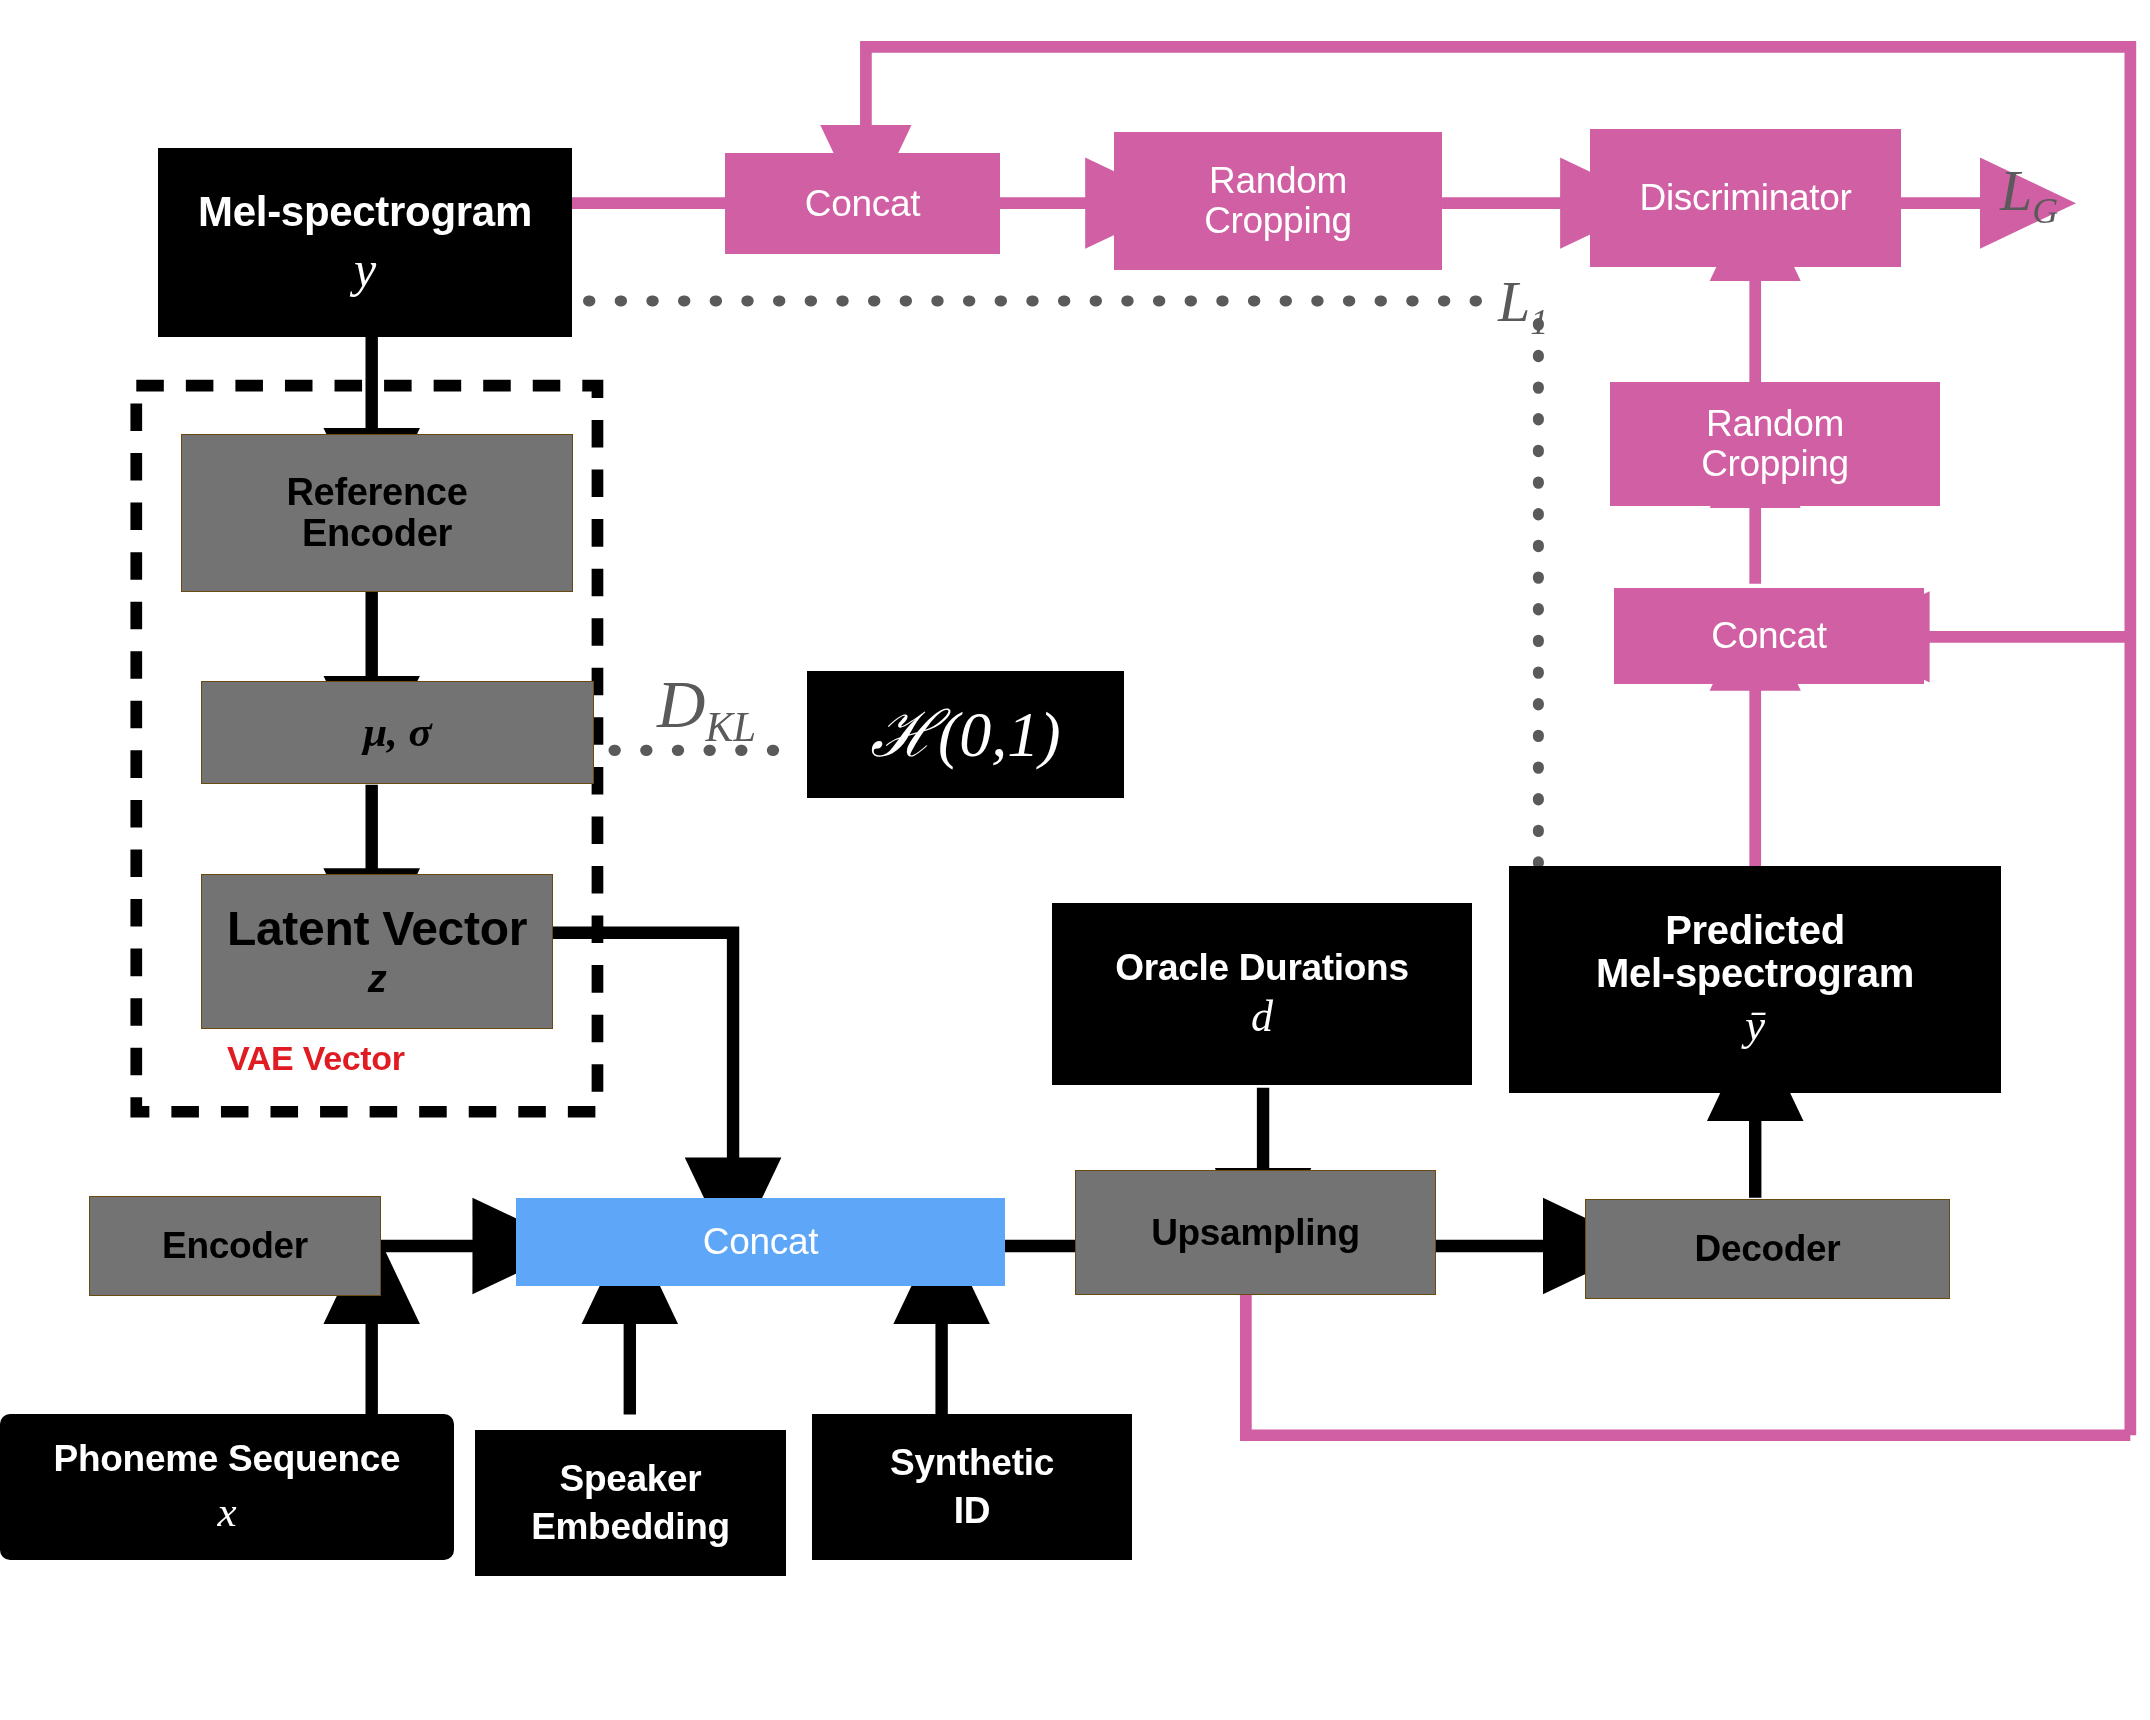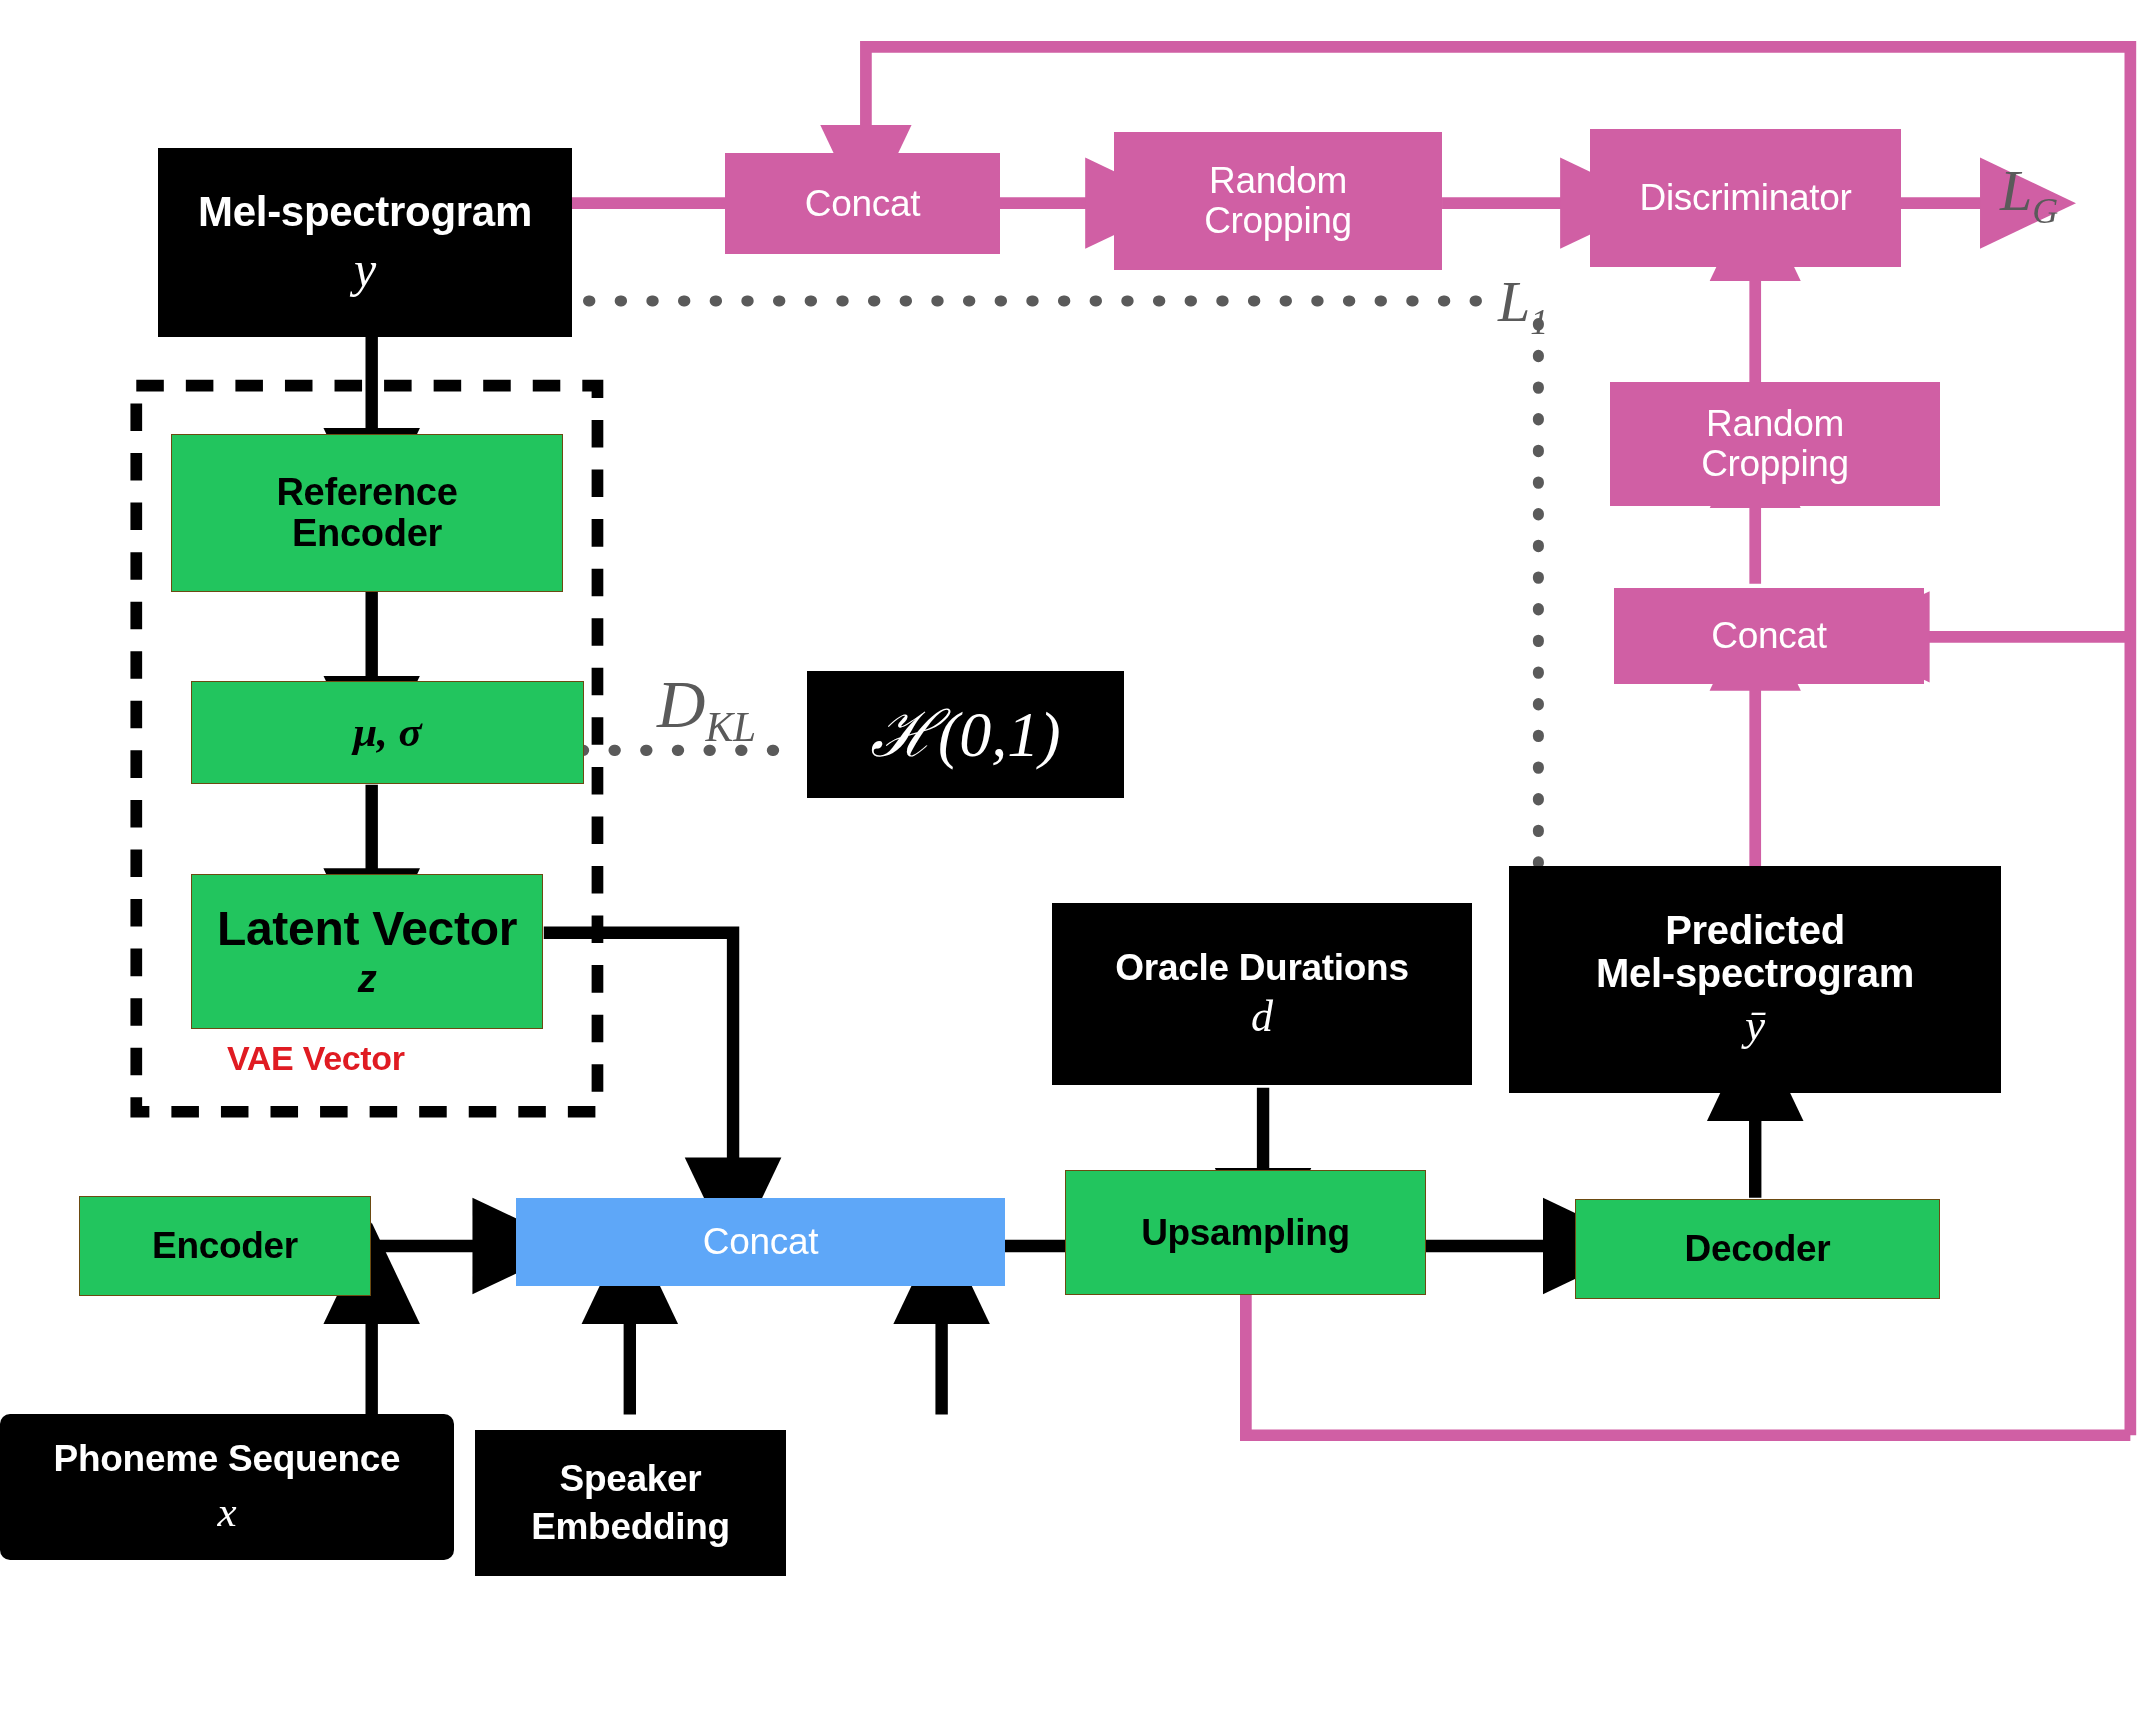--- a/index.html
+++ b/index.html
@@ -4,21 +4,21 @@
 <style>
   html,body{margin:0;padding:0;background:#fff;}
   body{width:2151px;height:1721px;position:relative;overflow:hidden;
        font-family:"Liberation Sans",sans-serif;}
   #stage{position:absolute;inset:0;width:2151px;height:1721px;}
   svg{position:absolute;left:0;top:0;width:2151px;height:1721px;}
   .node{position:absolute;display:flex;flex-direction:column;
         align-items:center;justify-content:center;text-align:center;
         box-sizing:border-box;line-height:1.08;}
   .blk{background:#000;color:#fff;}
-  .org{background:#22c55e;color:#000;border:0.7px solid #6b4a12;}
+  .org{background:#737373;color:#000;border:0.7px solid #6b4a12;margin-left:10px;}
   .pnk{background:#D05FA4;color:#fff;}
   .blu{background:#5EA7F8;color:#fff;}
   .t-main{font-weight:700;letter-spacing:-0.3px;}
   .t-sym{font-family:"Liberation Serif",serif;font-style:italic;font-weight:400;}
   .lbl{position:absolute;font-family:"Liberation Serif",serif;font-style:italic;
        color:#5a5a5a;}
   .sub{font-size:0.62em;vertical-align:sub;}
   .vaetag{position:absolute;color:#E01B22;font-weight:700;letter-spacing:-0.3px;}
 </style>
 </head>
@@ -165,15 +165,19 @@
   <div class="node blk" style="left:0px;top:1414px;width:454px;height:146px;border-radius:10px;">
     <div class="t-main" style="font-size:37px;">Phoneme Sequence</div>
     <div class="t-sym" style="font-size:43px;margin-top:9.6px;">x</div>
   </div>
 
   <div class="node blk" style="left:475px;top:1414px;width:311px;height:146px;margin-top:16px;">
     <div class="t-main" style="font-size:37px;">Speaker</div>
     <div class="t-main" style="font-size:37px;margin-top:8.3px;">Embedding</div>
   </div>
 
+  <div class="node blk" style="left:812px;top:1414px;width:320px;height:146px;">
+    <div class="t-main" style="font-size:37px;">Synthetic</div>
+    <div class="t-main" style="font-size:37px;margin-top:8.3px;">ID</div>
+  </div>
 
 </div>
 
 
 </body></html>

